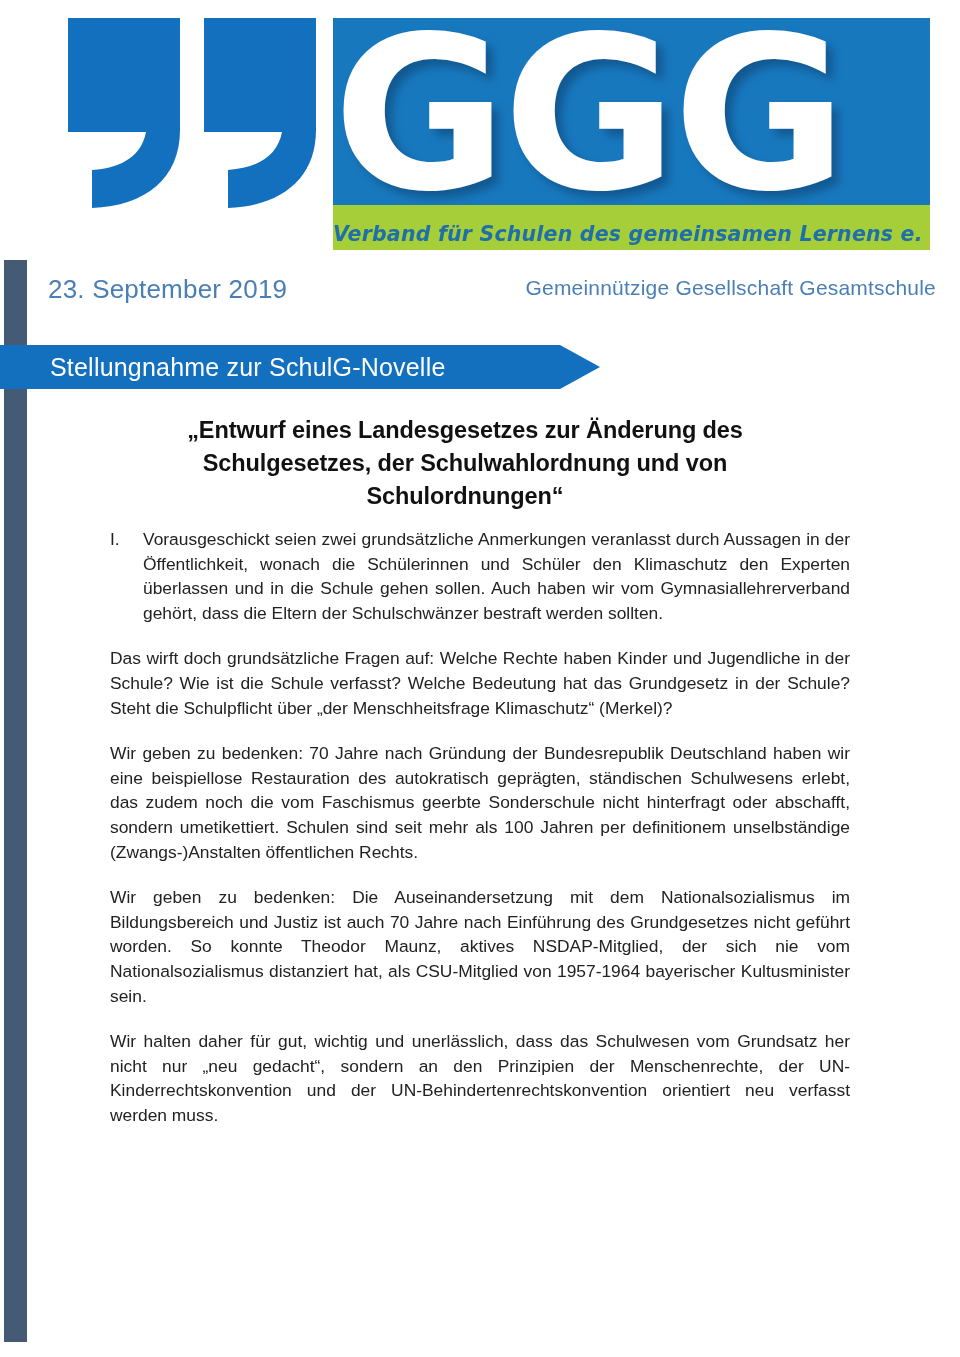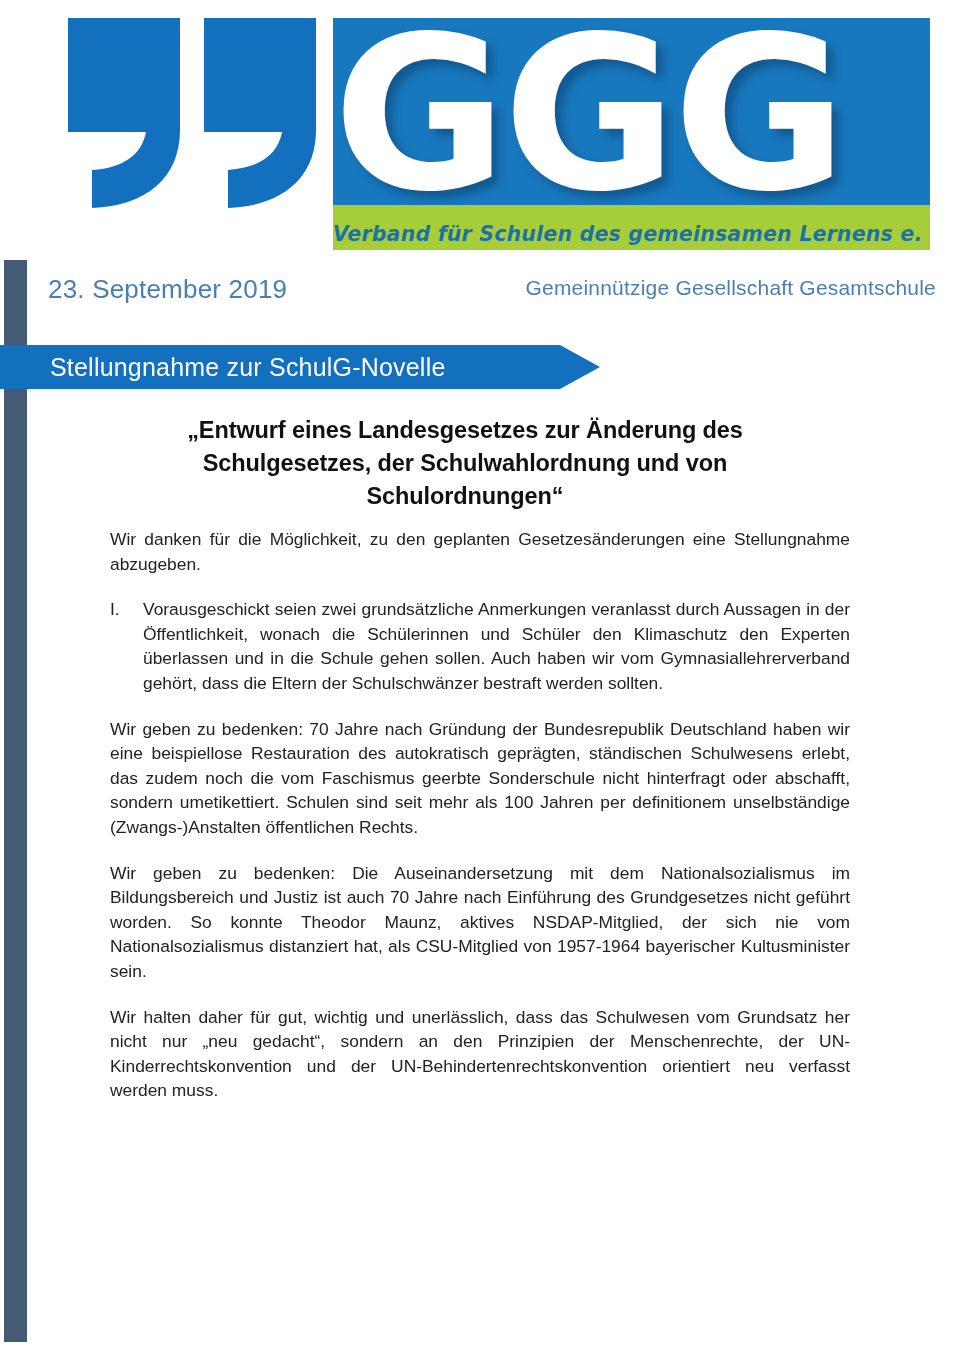--- a/index.html
+++ b/index.html
@@ -232,24 +232,24 @@
 
 <div class="banner">
   <div class="banner-shape"></div>
   <div class="banner-label">Stellungnahme zur SchulG-Novelle</div>
 </div>
 
 <h1 class="doc-title">„Entwurf eines Landesgesetzes zur Änderung des Schulgesetzes, der Schulwahlordnung und von Schulordnungen“</h1>
 
 <div class="content">
 
-  <p>Wir danken für die Möglichkeit, zu den geplanten Gesetzesänderungen eine Stellungnahme abzugeben.</p>
 
   <div class="numbered">
     <span class="num">I.</span>
     <span class="body">Vorausgeschickt seien zwei grundsätzliche Anmerkungen veranlasst durch Aussagen in der Öffentlichkeit, wonach die Schülerinnen und Schüler den Klimaschutz den Experten überlassen und in die Schule gehen sollen. Auch haben wir vom Gymnasiallehrerverband gehört, dass die Eltern der Schulschwänzer bestraft werden sollten.</span>
   </div>
 
+  <p class="indented">Das wirft doch grundsätzliche Fragen auf: Welche Rechte haben Kinder und Jugendliche in der Schule? Wie ist die Schule verfasst? Welche Bedeutung hat das Grundgesetz in der Schule? Steht die Schulpflicht über „der Menschheitsfrage Klimaschutz“ (Merkel)?</p>
   <p class="indented">Wir geben zu bedenken: 70 Jahre nach Gründung der Bundesrepublik Deutschland haben wir eine beispiellose Restauration des autokratisch geprägten, ständischen Schulwesens erlebt, das zudem noch die vom Faschismus geerbte Sonderschule nicht hinterfragt oder abschafft, sondern umetikettiert. Schulen sind seit mehr als 100 Jahren per definitionem unselbständige (Zwangs-)Anstalten öffentlichen Rechts.</p>
   <p class="indented">Wir geben zu bedenken: Die Auseinandersetzung mit dem Nationalsozialismus im Bildungsbereich und Justiz ist auch 70 Jahre nach Einführung des Grundgesetzes nicht geführt worden. So konnte Theodor Maunz, aktives NSDAP-Mitglied, der sich nie vom Nationalsozialismus distanziert hat, als CSU-Mitglied von 1957-1964 bayerischer Kultusminister sein.</p>
   <p class="indented last">Wir halten daher für gut, wichtig und unerlässlich, dass das Schulwesen vom Grundsatz her nicht nur „neu gedacht“, sondern an den Prinzipien der Menschenrechte, der UN-Kinderrechtskonvention und der UN-Behindertenrechtskonvention orientiert neu verfasst werden muss.</p>
 
 </div>
 
 </body></html>

